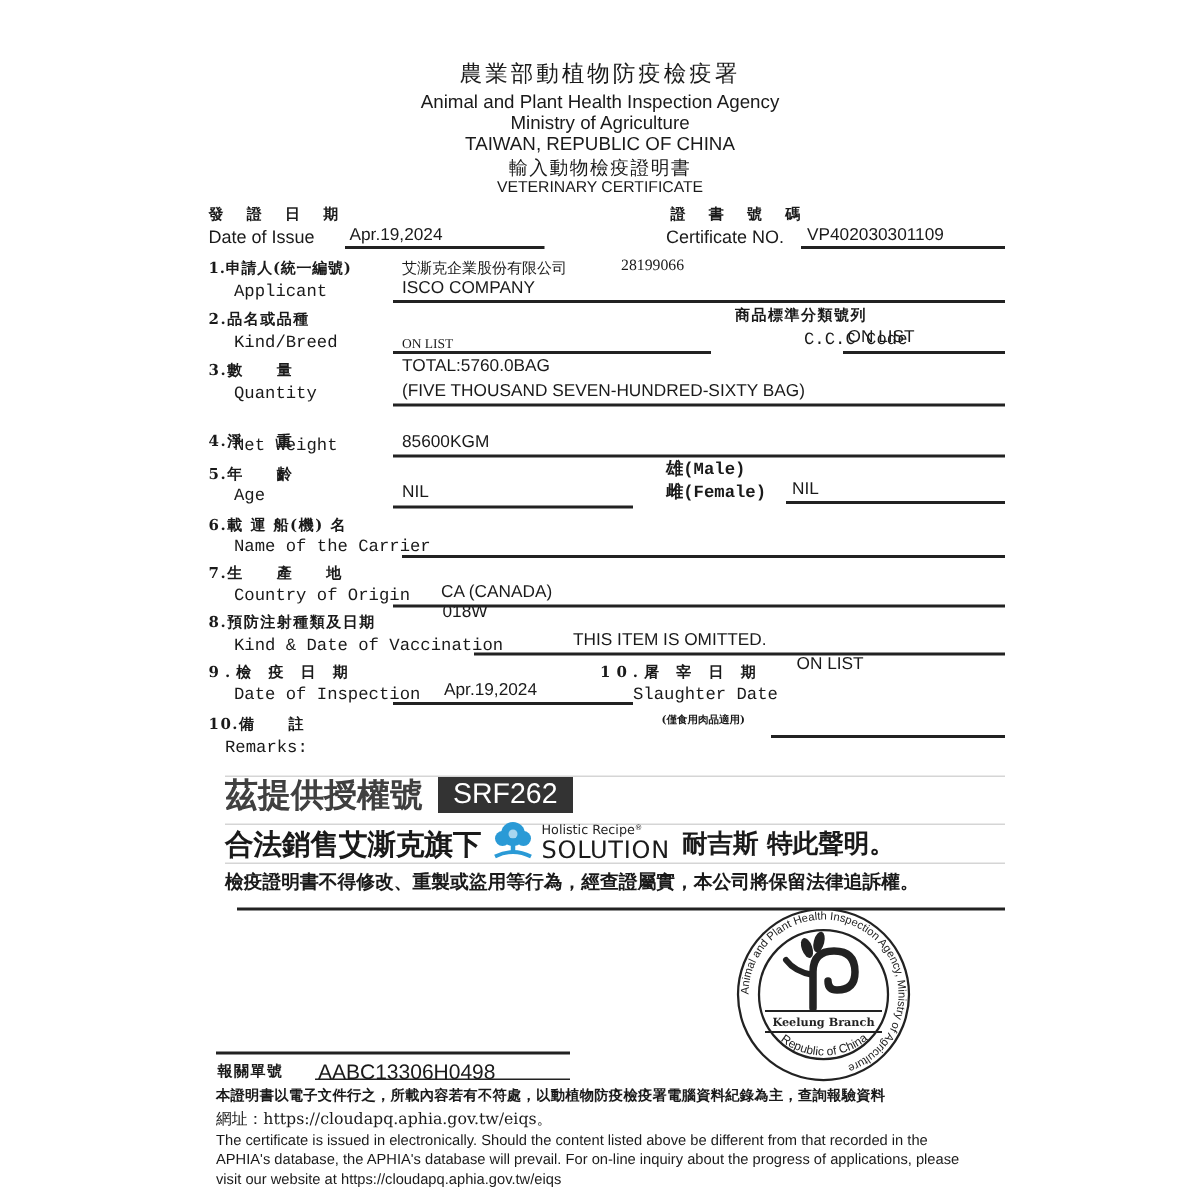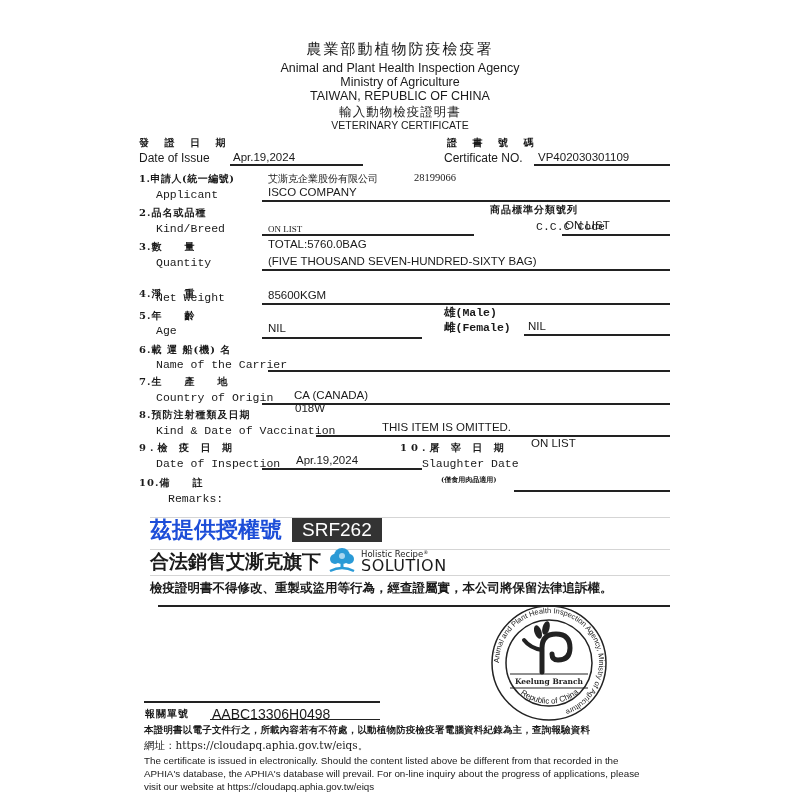--- a/index.html
+++ b/index.html
@@ -93,28 +93,28 @@
 <div class="abs val" style="left:296px;top:454px;">Apr.19,2024</div>
 <div class="line" style="left:262px;top:468px;width:160px;"></div>
 
 <div class="abs lbl-cn" style="left:400px;top:441px;letter-spacing:4px;">10.屠 宰 日 期</div>
 <div class="abs lbl-en" style="left:422px;top:457px;">Slaughter Date</div>
 <div class="abs serif" style="left:441px;top:475px;font-size:7px;font-weight:bold;">(僅食用肉品適用)</div>
 <div class="abs val" style="left:531px;top:437px;">ON LIST</div>
 <div class="line" style="left:514px;top:490px;width:156px;"></div>
 
 <div class="abs lbl-cn" style="left:139px;top:476px;">10.備　　註</div>
-<div class="abs lbl-en" style="left:168px;top:492px;">Remarks:</div>
+<div class="abs lbl-en" style="left:150px;top:492px;">Remarks:</div>
 
 <div class="banner-line" style="left:150px;top:517px;width:520px;"></div>
 <div class="banner-line" style="left:150px;top:549px;width:520px;"></div>
 <div class="banner-line" style="left:150px;top:575px;width:520px;"></div>
 
 <div class="abs" style="left:150px;top:515px;display:flex;align-items:center;gap:10px;">
-  <span style="font-family:'DejaVu Sans',sans-serif;font-size:22px;font-weight:bold;color:#1d4ed8;">茲提供授權號</span>
+  <span style="font-family:'DejaVu Sans',sans-serif;font-size:22px;font-weight:bold;color:#404040;">茲提供授權號</span>
   <span class="srf-box">SRF262</span>
 </div>
 
 <div class="abs" style="left:150px;top:547px;display:flex;align-items:center;">
   <span style="font-family:'DejaVu Sans',sans-serif;font-size:19px;font-weight:bold;">合法銷售艾澌克旗下</span>
   <span style="display:inline-block;margin:0 4px 0 6px;">
     <svg width="30" height="26" viewBox="0 0 30 26">
       <circle cx="15" cy="9" r="8" fill="#2a9ad6"></circle>
       <circle cx="8" cy="12" r="5" fill="#2a9ad6"></circle>
       <circle cx="22" cy="12" r="5" fill="#2a9ad6"></circle>
@@ -122,20 +122,21 @@
       <rect x="13.5" y="12" width="3" height="10" fill="#2a9ad6"></rect>
       <path d="M3 24 Q15 18 27 24" stroke="#2a9ad6" stroke-width="2.5" fill="none"></path>
     </svg>
   </span>
   <span style="display:inline-flex;flex-direction:column;line-height:1;margin-right:8px;">
     <span style="font-family:'DejaVu Sans',sans-serif;font-size:8.5px;color:#222;">
       <span>Holistic Recipe</span><span style="font-size:5px;vertical-align:top;">®</span>
     </span>
     <span style="font-family:'DejaVu Sans',sans-serif;font-size:16px;color:#1a1a1a;letter-spacing:0.5px;">SOLUTION</span>
   </span>
+  <span style="font-family:'DejaVu Sans',sans-serif;font-size:17px;font-weight:bold;">耐吉斯 特此聲明。</span>
 </div>
 
 <div class="abs" style="left:150px;top:580px;font-family:'DejaVu Sans',sans-serif;font-size:12.5px;font-weight:bold;">檢疫證明書不得修改、重製或盜用等行為，經查證屬實，本公司將保留法律追訴權。</div>
 <div class="line" style="left:158px;top:605px;width:512px;height:2px;"></div>
 
 <div class="seal">
   <svg width="126" height="118" viewBox="0 0 126 118">
     <defs>
       <path id="ringPath" d="M63,59 m-50,0 a50,50 0 1,1 100,0 a50,50 0 1,1 -100,0"></path>
       <path id="bottomPath" d="M20,70 A46,46 0 0,0 106,70"></path>

